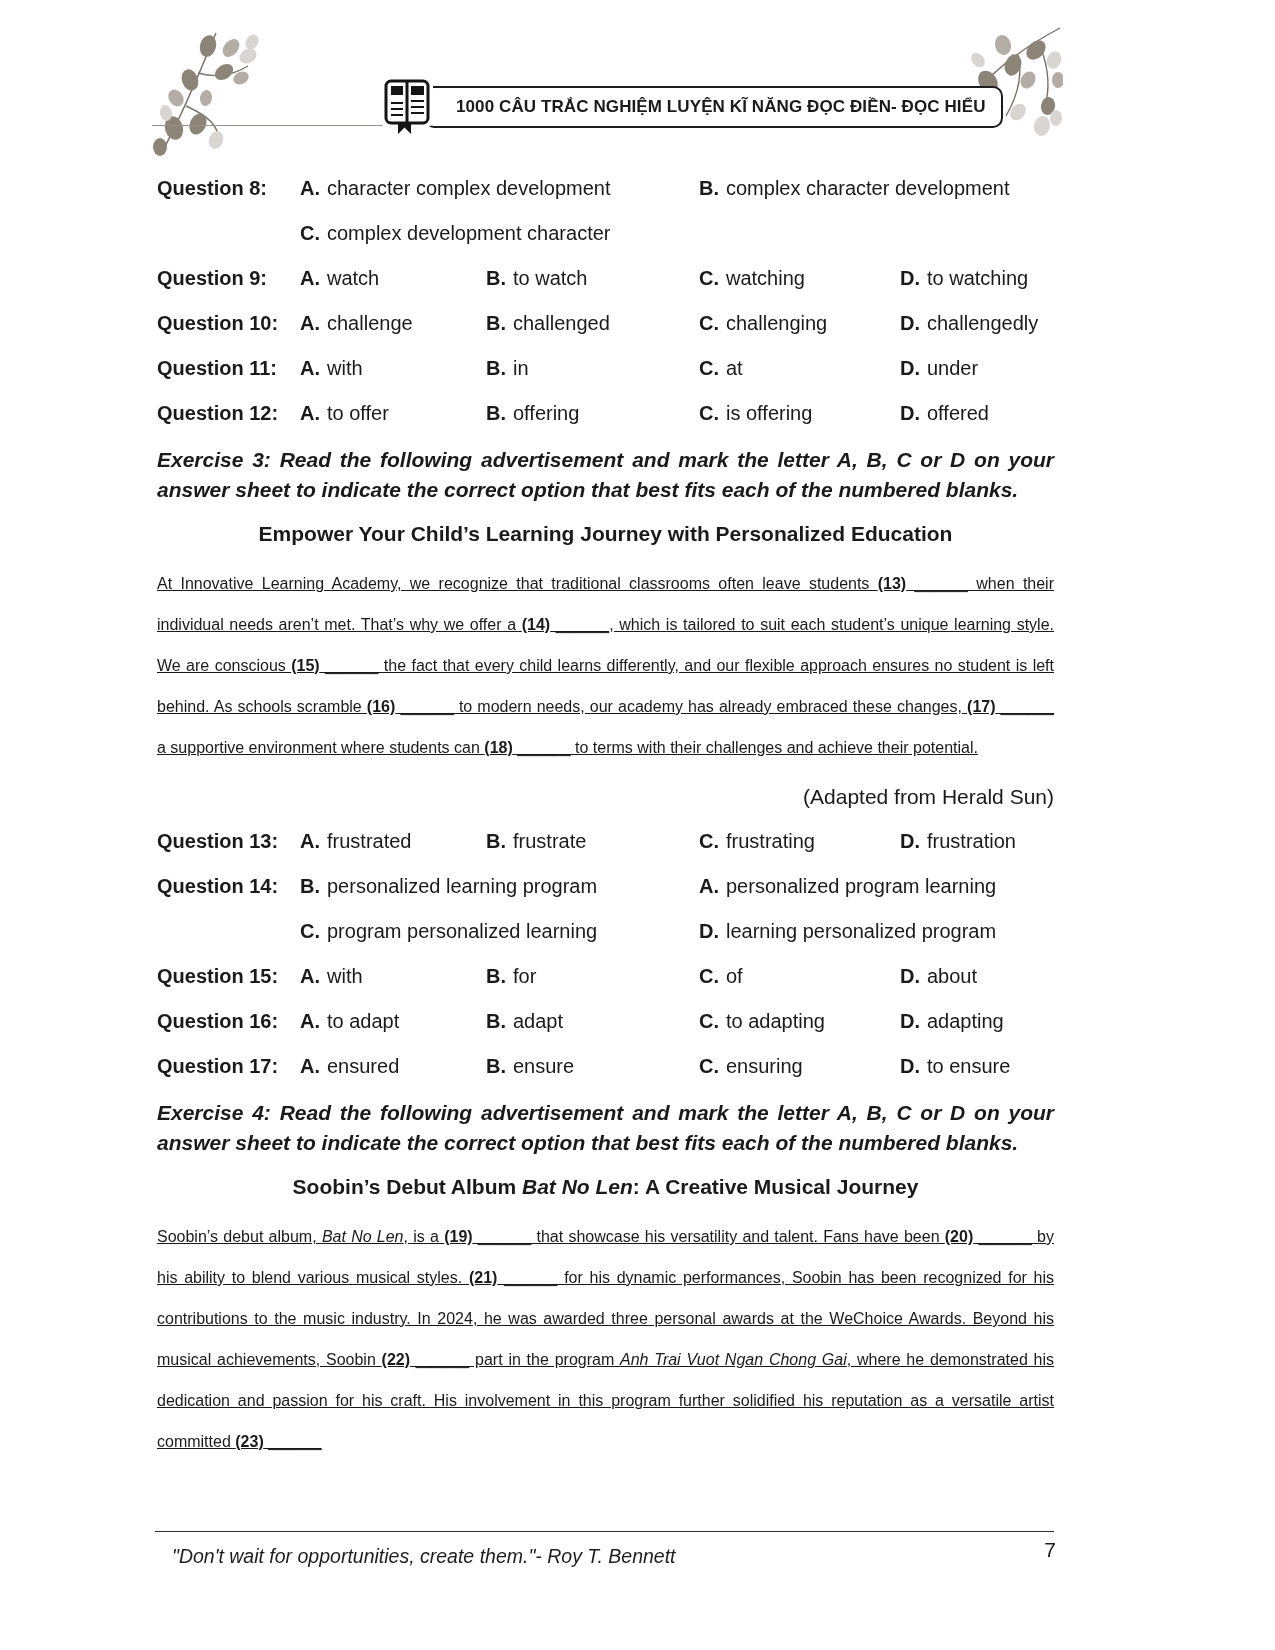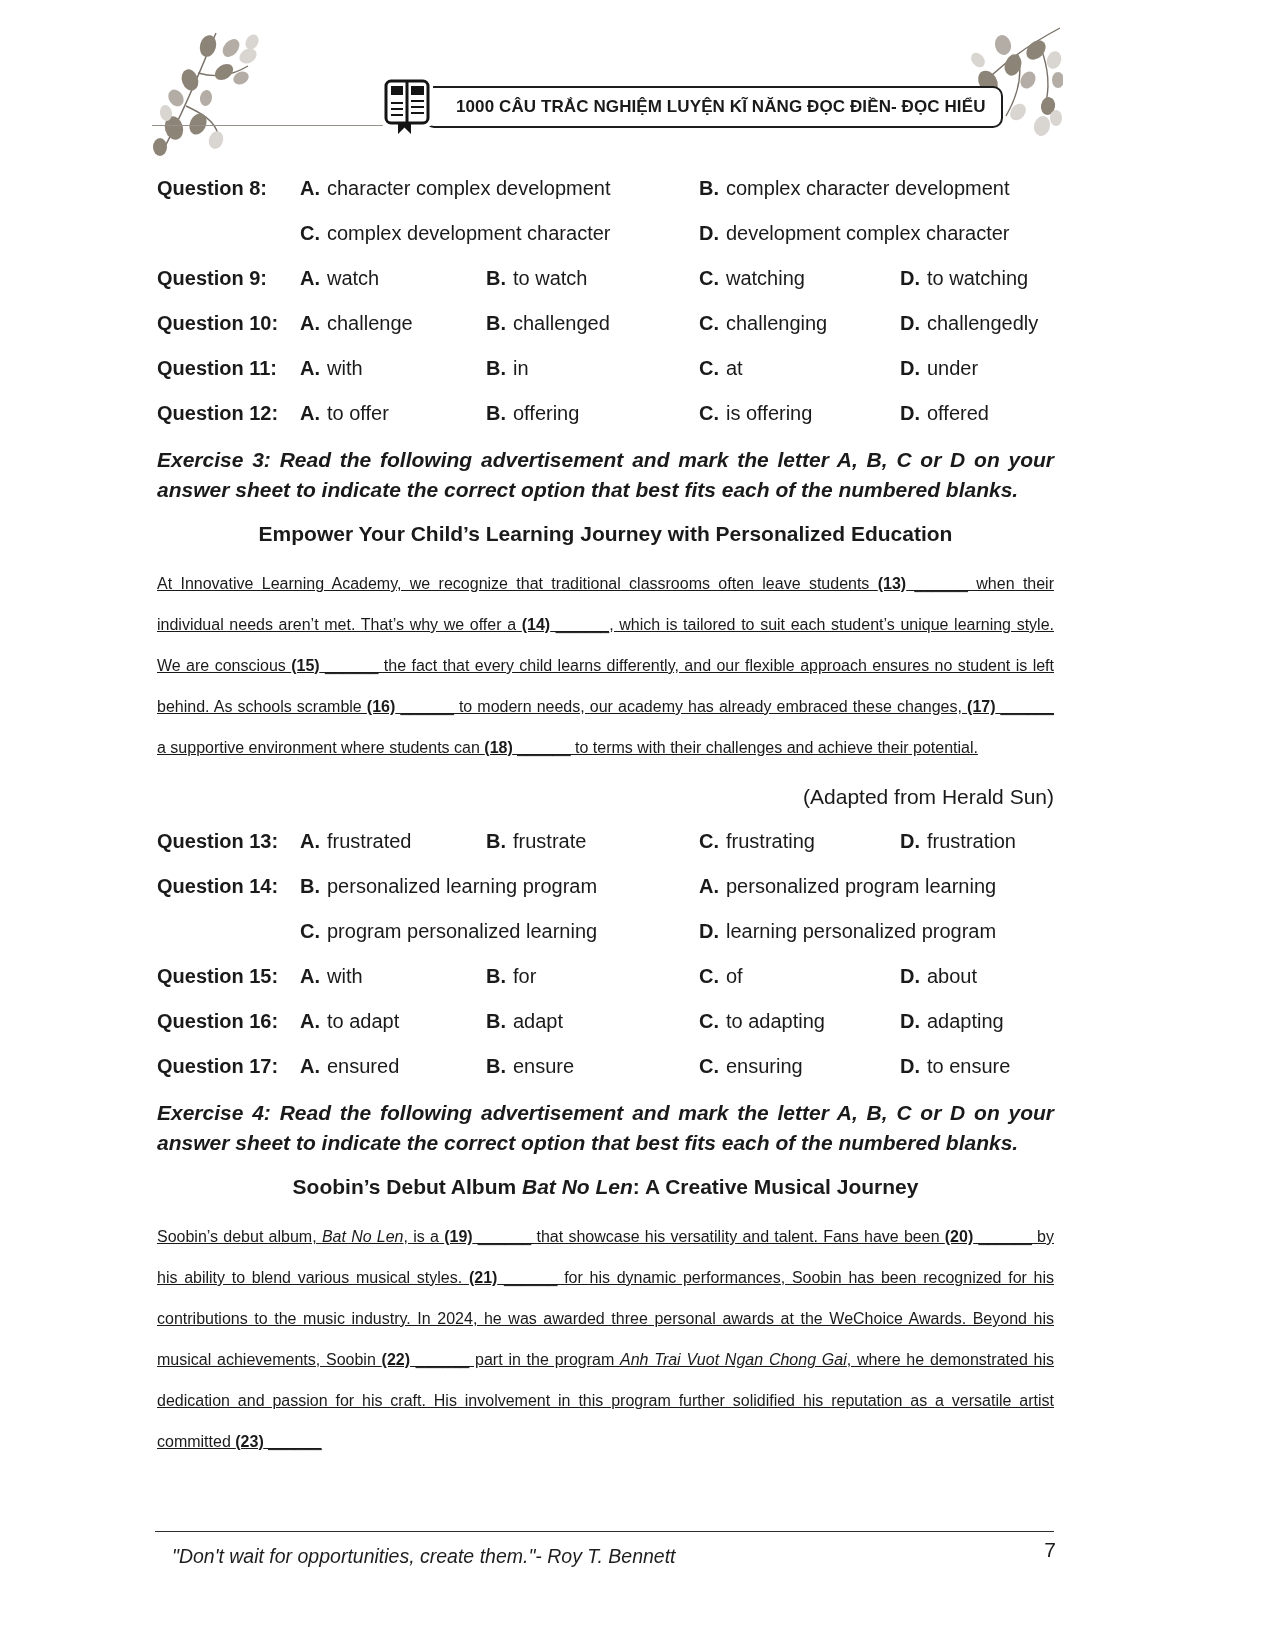--- a/index.html
+++ b/index.html
@@ -126,21 +126,20 @@
   <div class="content">
 
     <div class="q-row wide">
       <span class="q-label">Question 8:</span>
       <span class="opt"><span class="ol">A.</span><span>character complex development</span></span>
       <span class="opt"><span class="ol">B.</span><span>complex character development</span></span>
     </div>
     <div class="q-row wide">
       <span class="q-label"></span>
       <span class="opt"><span class="ol">C.</span><span>complex development character</span></span>
-      <span class="opt"><span class="ol">D.</span><span>development complex character</span></span>
     </div>
 
     <div class="q-row">
       <span class="q-label">Question 9:</span>
       <span class="opt"><span class="ol">A.</span><span>watch</span></span>
       <span class="opt"><span class="ol">B.</span><span>to watch</span></span>
       <span class="opt"><span class="ol">C.</span><span>watching</span></span>
       <span class="opt"><span class="ol">D.</span><span>to watching</span></span>
     </div>
 

